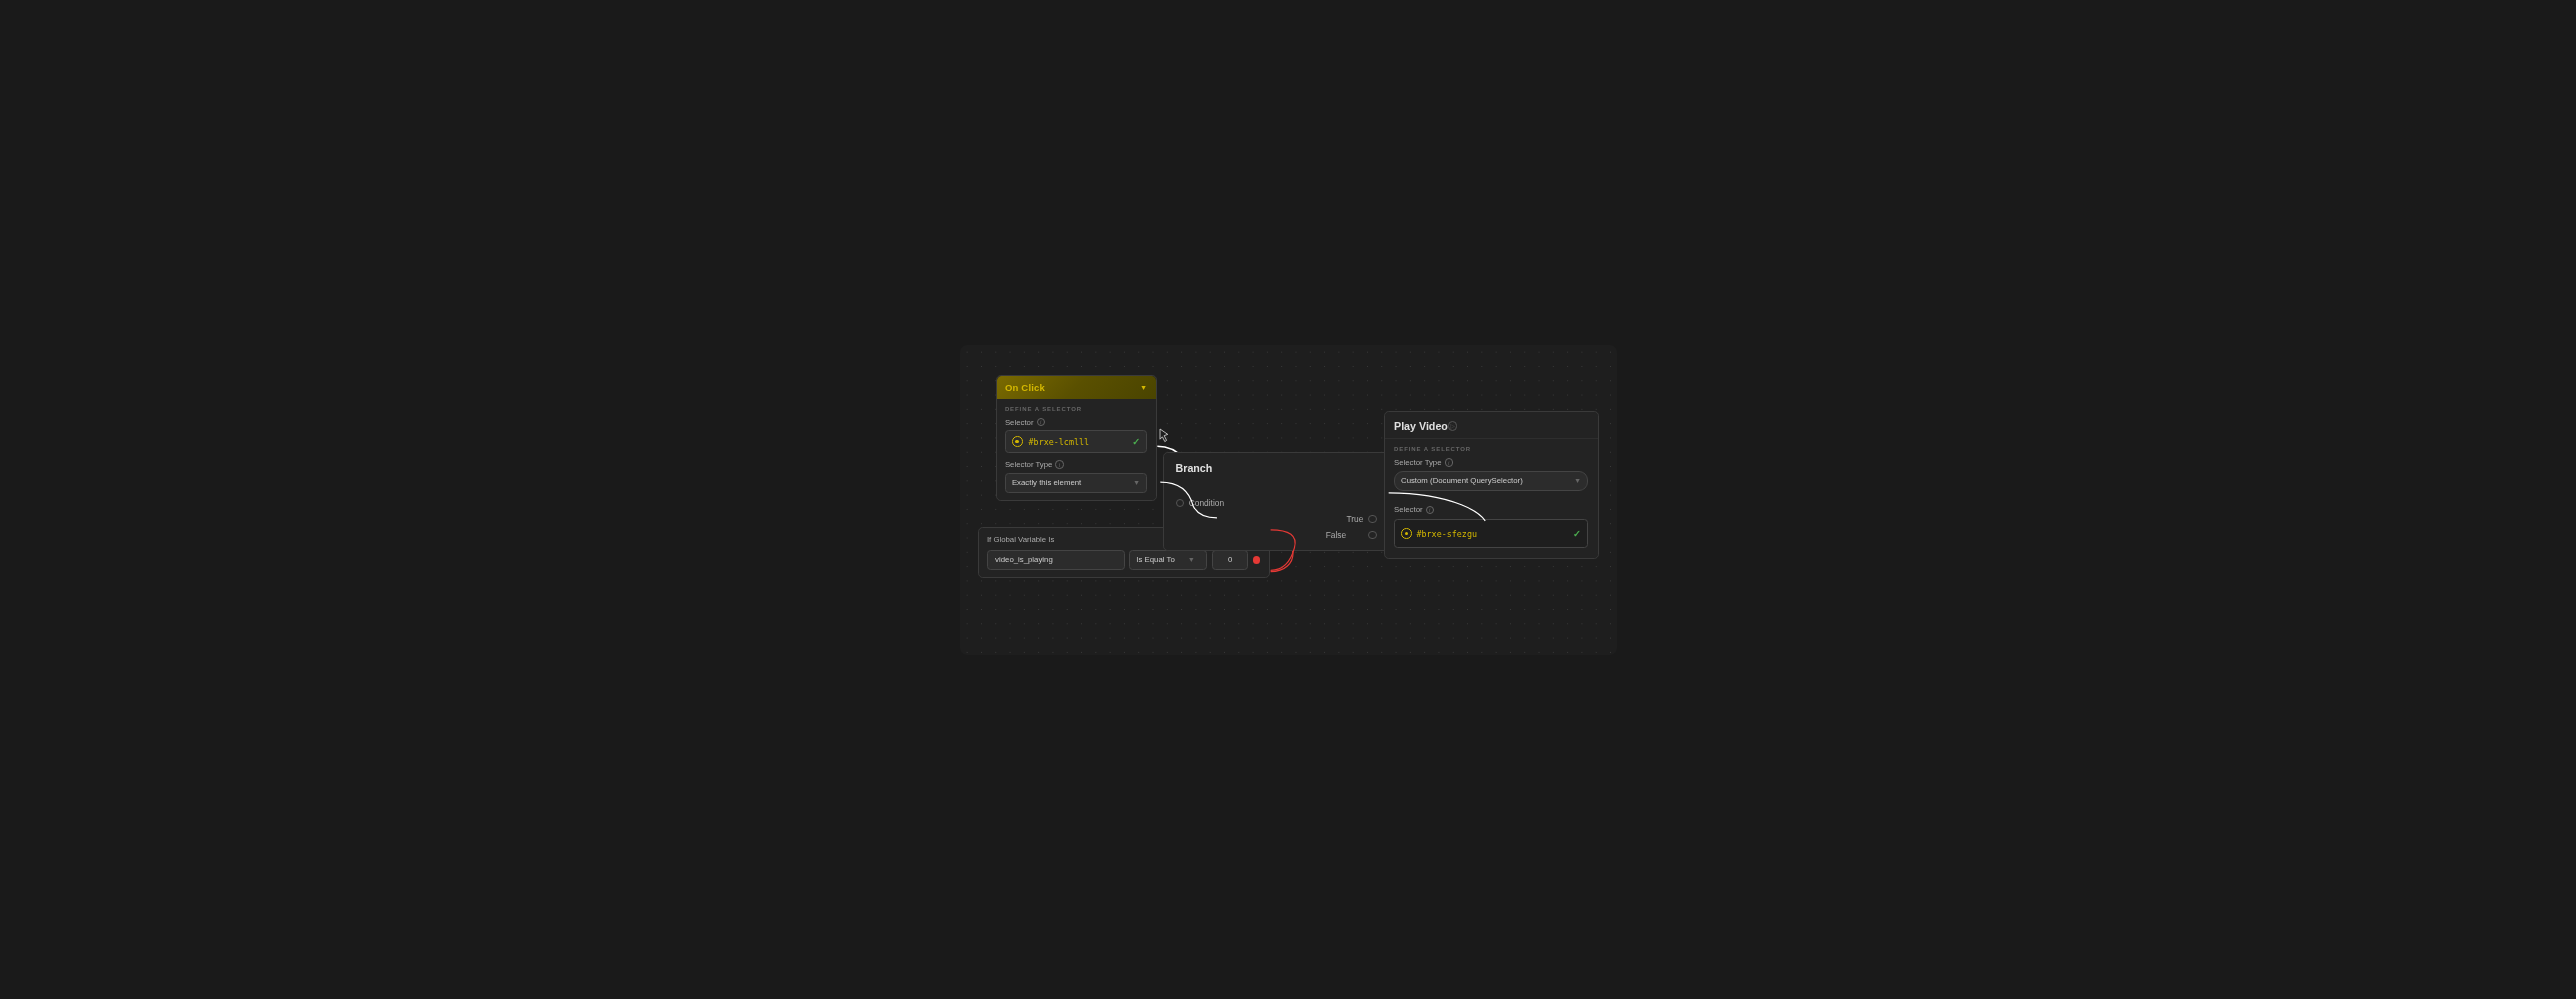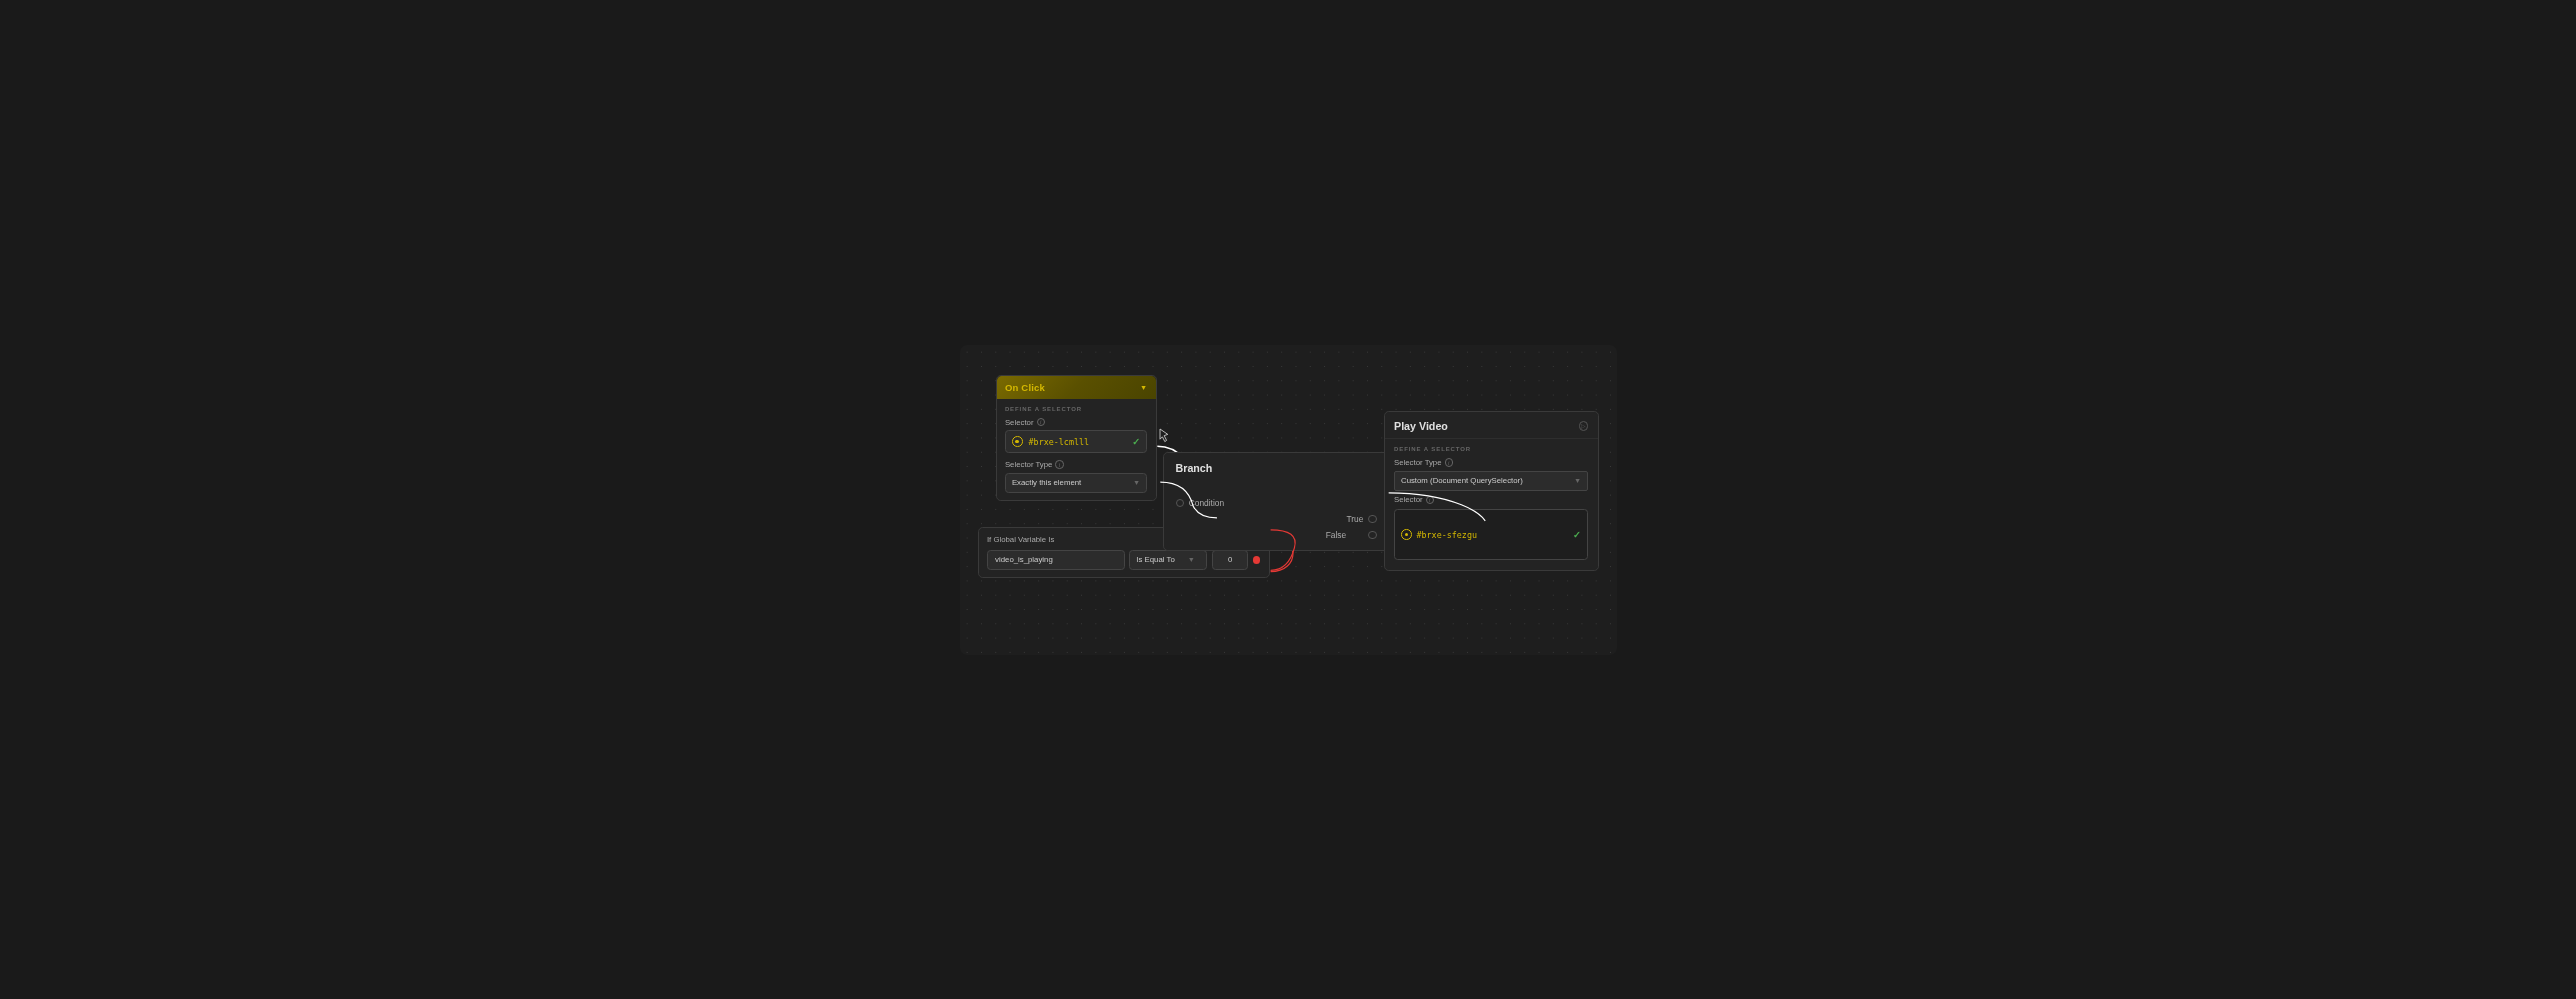--- a/index.html
+++ b/index.html
@@ -301,21 +301,21 @@
       background: #232323;
       border-radius: 4.8px;
       border: 0.6px solid #3a3a3a;
       overflow: visible;
     }
 
     .node-playvideo-header {
       padding: 8.4px 9.5px 6px 9.5px;
       display: flex;
       align-items: center;
-      justify-content: space-between;
+      justify-content: flex-start;
     }
 
     .node-playvideo-title {
       font-size: 10.7px;
       font-weight: 600;
       color: #e0e0e0;
     }
 
     .node-playvideo-arrow {
       width: 9.5px;
@@ -332,38 +332,38 @@
     .node-playvideo-body {
       padding: 0 9.5px 9.5px 9.5px;
       border-top: 0.6px solid #2e2e2e;
       padding-top: 7.2px;
     }
 
     .selector-input-dark {
       background: #1e1e1e;
       border: 0.6px solid #444;
       border-radius: 3.6px;
-      padding: 19px 6px;
+      padding: 8px 6px;
       display: flex;
       align-items: center;
       gap: 4.8px;
       margin-top: 4.8px;
     }
 
     .dropdown-input-wide {
       background: #2c2c2c;
       border: 0.6px solid #444;
-      border-radius: 2px;
+      border-radius: 9px;
       padding: 4.8px 6px;
       display: flex;
       align-items: flex-start;
       justify-content: space-between;
       color: #ccc;
       font-size: 7.8px;
-      margin-bottom: 4px;
+      margin-bottom: 14px;
     }
 
     
     .connectors-svg {
       position: absolute;
       top: 0;
       left: 0;
       width: 100%;
       height: 100%;
       pointer-events: none;

